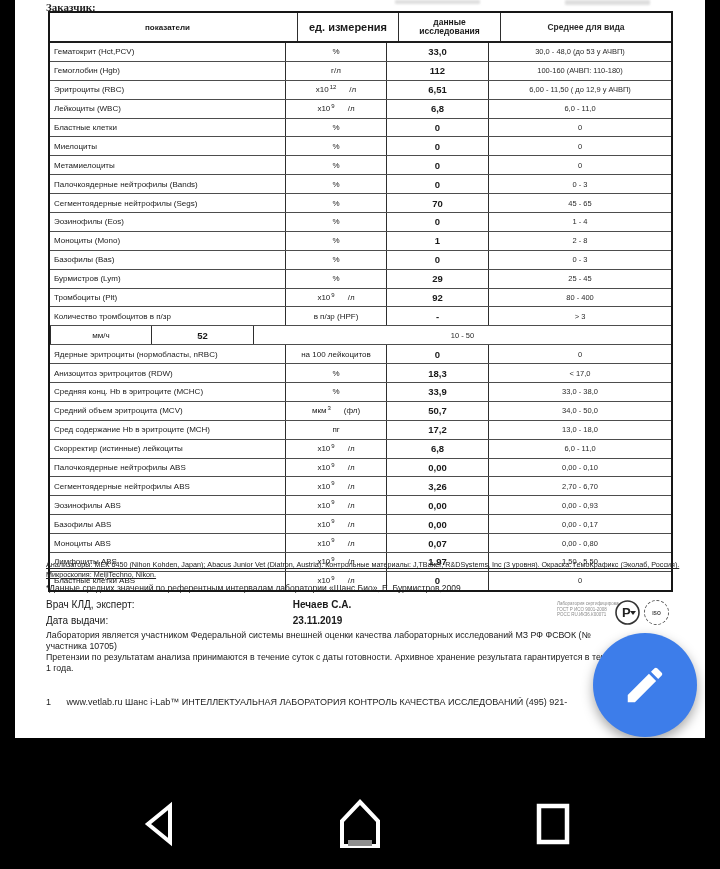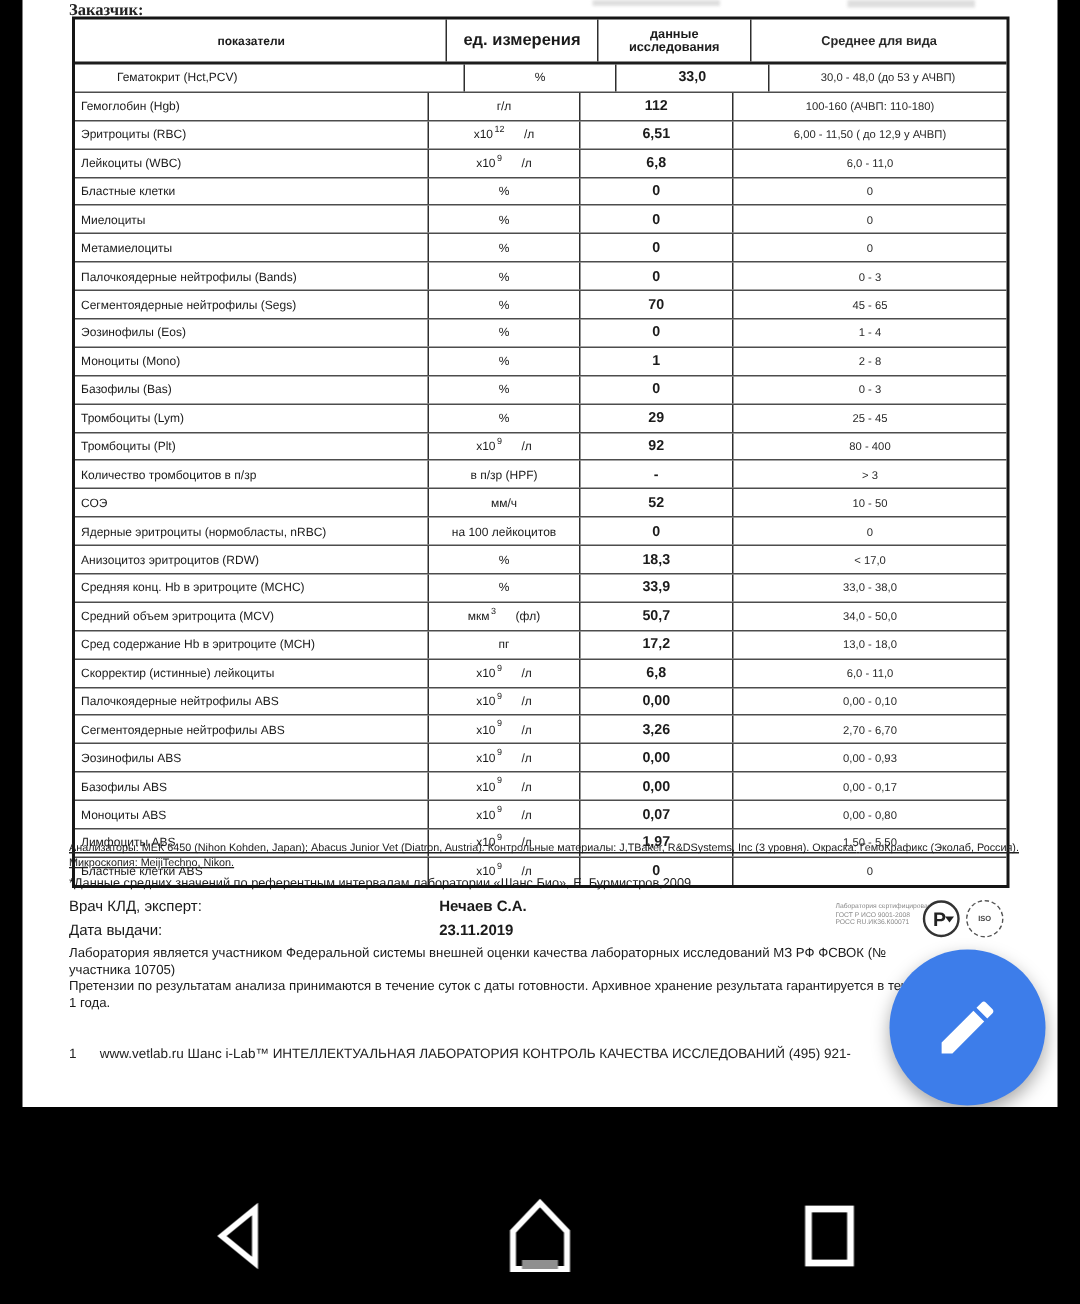--- a/index.html
+++ b/index.html
@@ -19,21 +19,21 @@
 
   
   .rtable{
     position:absolute;left:33px;top:11px;width:625px;
     border:2px solid #161616;box-sizing:border-box;background:#fff;
   }
   .thead{display:flex;height:28px;border-bottom:2px solid #1d1d1d;font-weight:bold;}
   .th{box-sizing:border-box;display:flex;align-items:center;justify-content:center;
       text-align:center;font-size:8.5px;line-height:9px;}
   .tr{display:flex;height:17.9px;border-top:1px solid #4d4d4d;}
-  .tr:first-child{border-top:none;padding-left:24px;}
+  .tr:first-child{border-top:none;}
   .td{box-sizing:border-box;display:flex;align-items:center;overflow:hidden;white-space:nowrap;}
   .c1{width:235px;padding-left:4px;font-size:8px;}
   .c2{width:102px;justify-content:center;border-left:1px solid #2e2e2e;border-right:1px solid #2e2e2e;font-size:8px;}
   .c3{width:102px;justify-content:center;border-right:1px solid #2e2e2e;font-weight:bold;font-size:9.5px;}
   .c4{flex:1;justify-content:center;font-size:7.5px;color:#2a2a2a;}
   .us{font-size:6px;position:relative;top:-3px;margin-left:1px;}
   .us:empty{display:none;}
   .ut:not(:empty){margin-left:13px;}
 
   
@@ -203,21 +203,21 @@
       <div class="td c1">Базофилы (Bas)</div>
       <div class="td c2">
         <span class="ub">%</span>
             <span class="ut"></span>
       </div>
       <div class="td c3">0</div>
       <div class="td c4">0 - 3</div>
     </div>
 
     <div class="tr">
-      <div class="td c1">Тромбоциты (Lym)</div>
+      <div class="td c1">Бурмистров (Lym)</div>
       <div class="td c2">
         <span class="ub">%</span>
             <span class="ut"></span>
       </div>
       <div class="td c3">29</div>
       <div class="td c4">25 - 45</div>
     </div>
 
     <div class="tr">
       <div class="td c1">Тромбоциты (Plt)</div>
@@ -234,21 +234,20 @@
       <div class="td c1">Количество тромбоцитов в п/зр</div>
       <div class="td c2">
         <span class="ub">в п/зр (HPF)</span>
             <span class="ut"></span>
       </div>
       <div class="td c3">-</div>
       <div class="td c4">&gt; 3</div>
     </div>
 
     <div class="tr">
-      <div class="td c1">СОЭ</div>
       <div class="td c2">
         <span class="ub">мм/ч</span>
             <span class="ut"></span>
       </div>
       <div class="td c3">52</div>
       <div class="td c4">10 - 50</div>
     </div>
 
     <div class="tr">
       <div class="td c1">Ядерные эритроциты (нормобласты, nRBC)</div>

